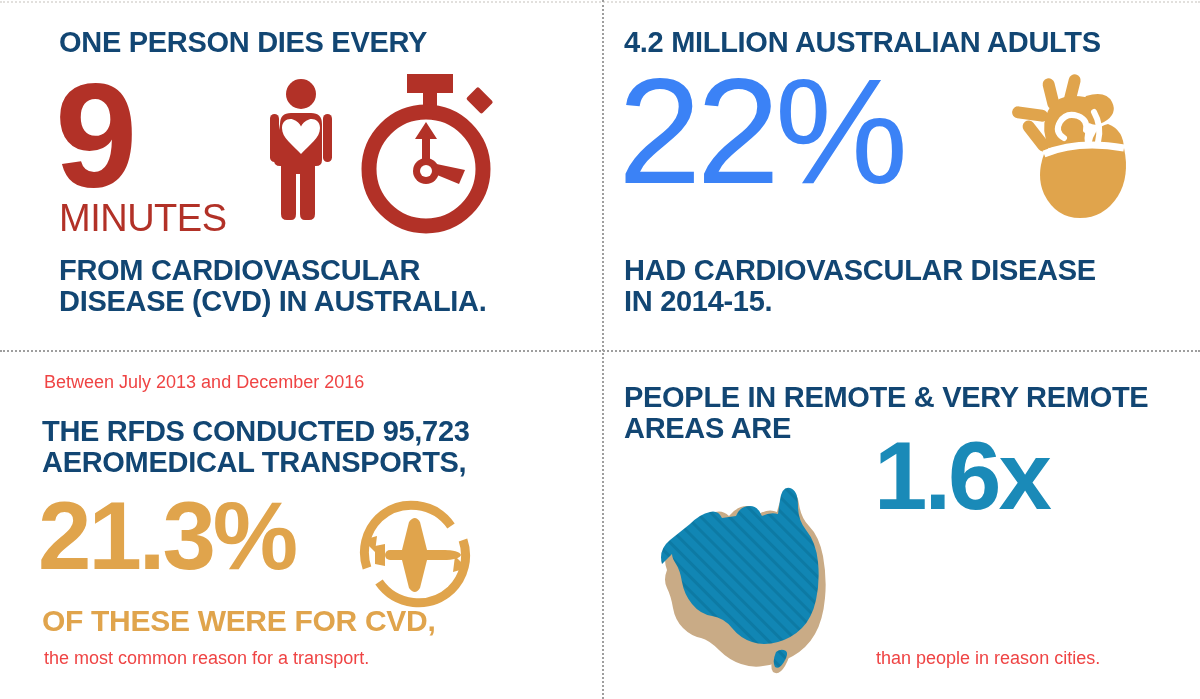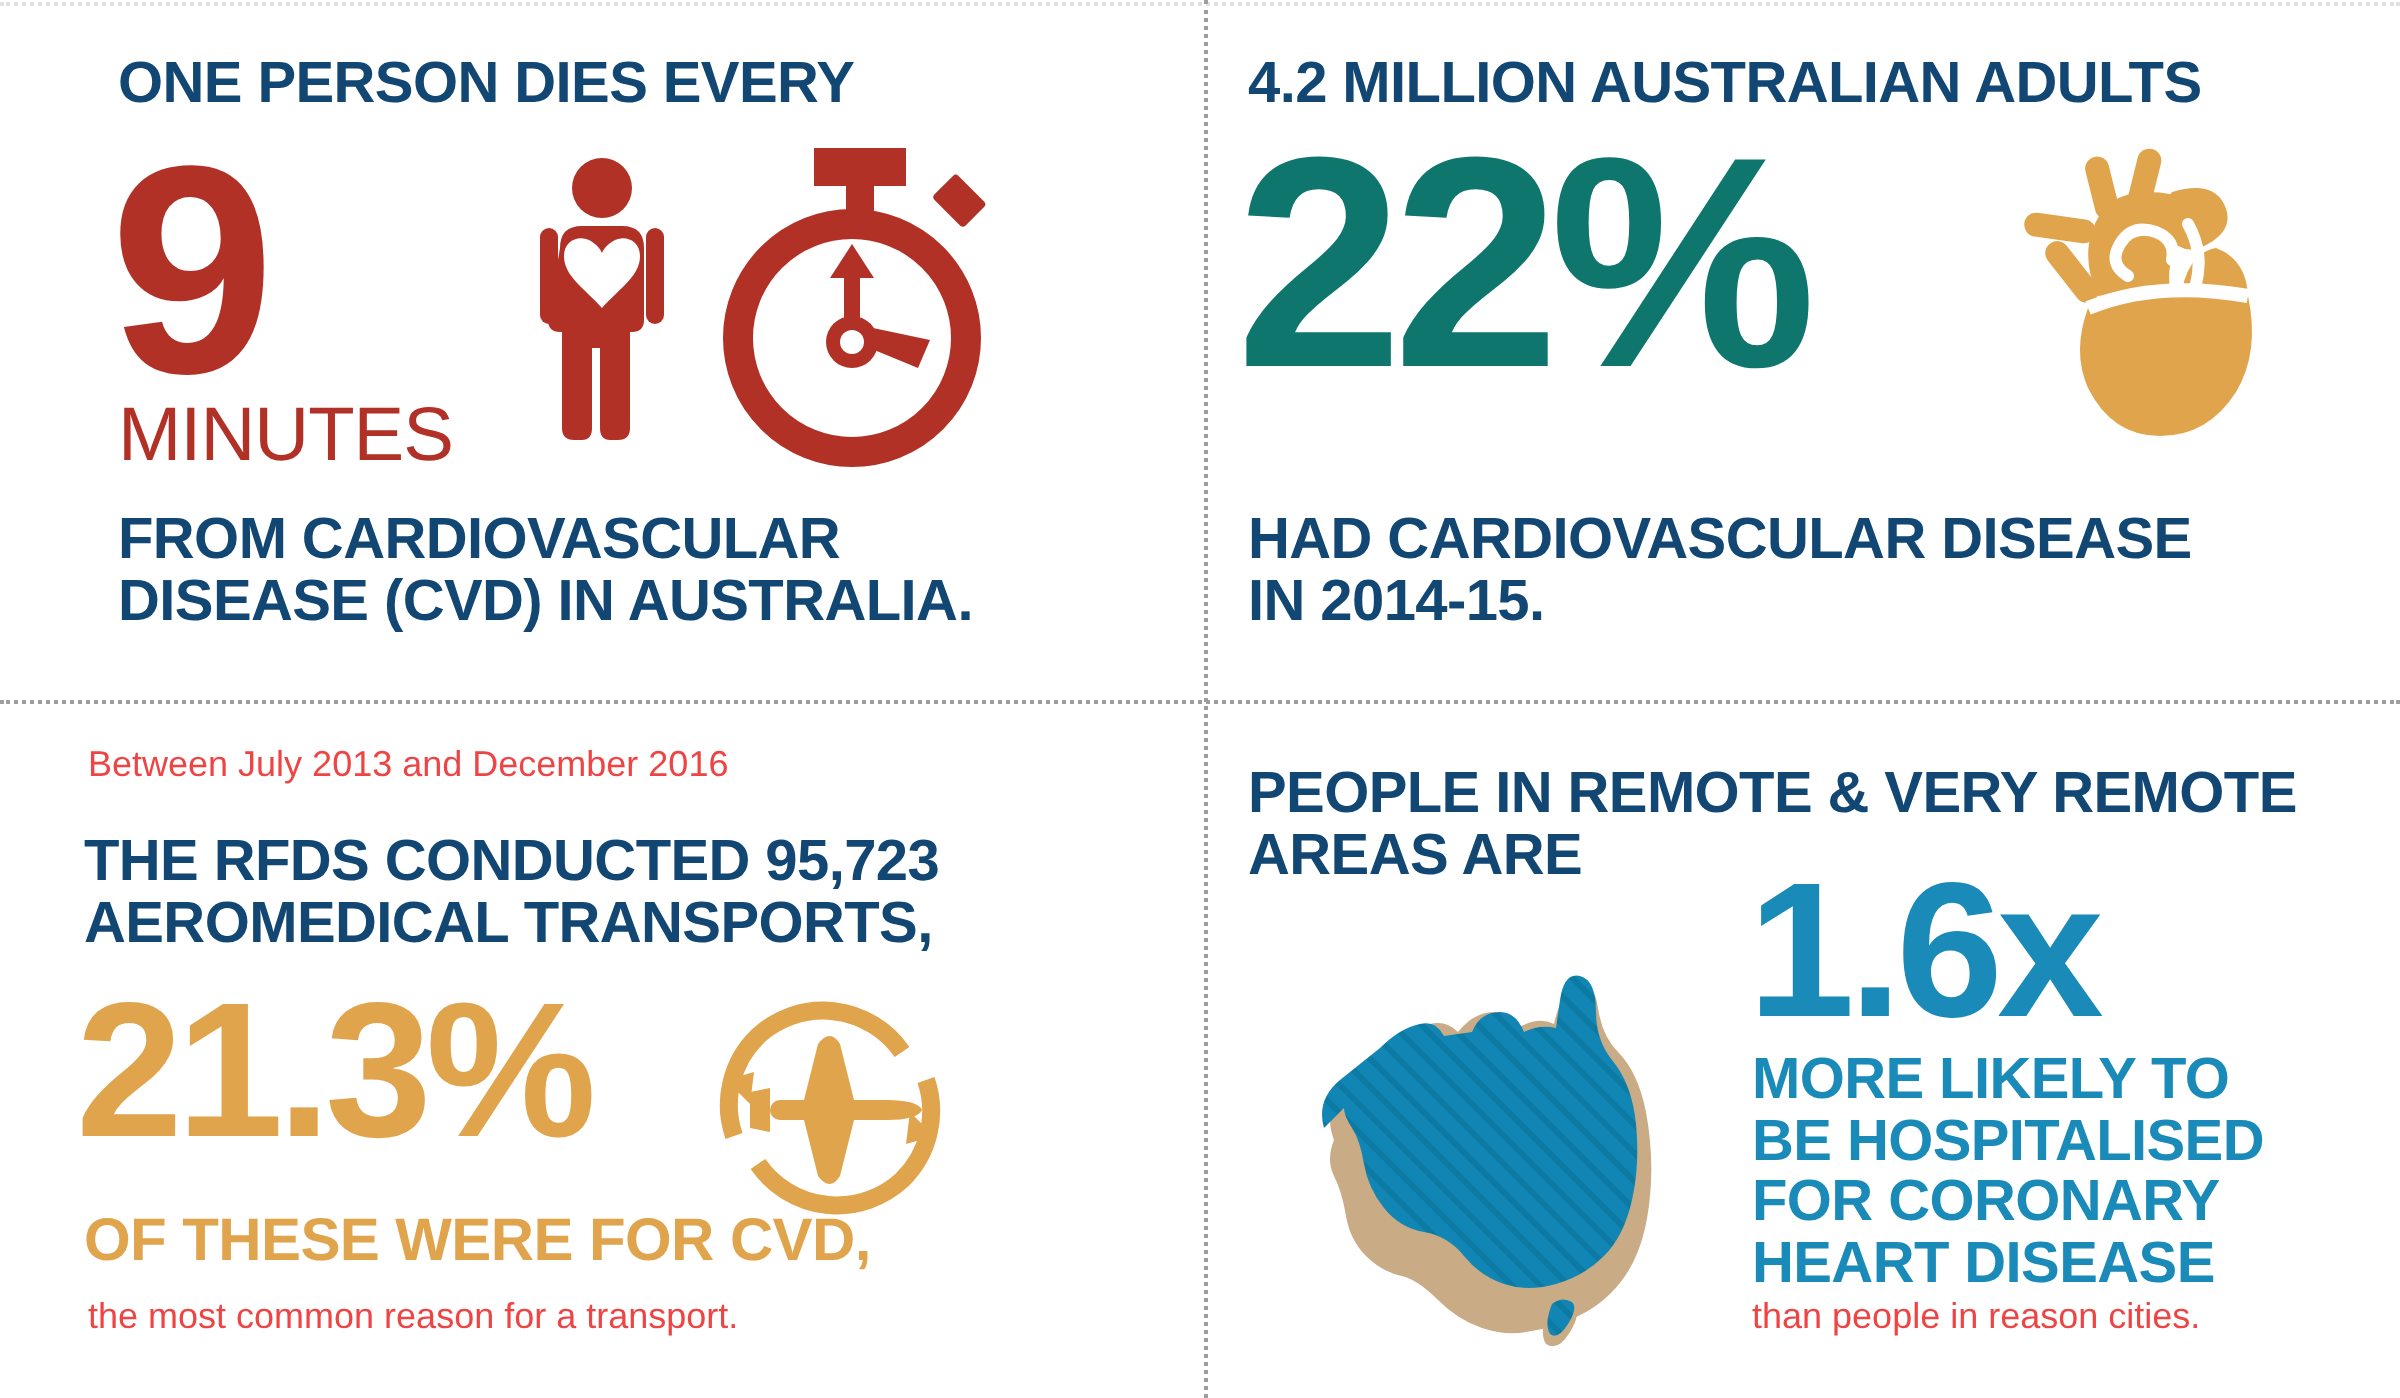--- a/index.html
+++ b/index.html
@@ -115,22 +115,22 @@
   
   #tr-head {
     position: absolute;
     left: 20px;
     top: 27px;
   }
   #tr-number {
     position: absolute;
     left: 14px;
     top: 62px;
-    color: #0f766e;
-    font-weight: 700;
+    color: #3b82f6;
+    font-weight: 400;
     font-size: 150px;
     line-height: 0.92;
     letter-spacing: -5px;
   }
   #anatomical-heart-icon {
     position: absolute;
     left: 386px;
     top: 72px;
   }
   #tr-sub {
@@ -342,21 +342,17 @@
 
       <path d="M28 112 q-4 -14 8 -24 q10 -8 20 -16 q10 -10 20 -12 q8 -2 12 6 l14 -2 q4 -10 14 -10
                q8 0 12 10 q8 -4 16 -2 l2 -14 q2 -14 10 -12 q8 2 8 18 q0 14 8 24 q10 12 12 32
                q2 20 -2 38 q-4 18 -14 28 q-10 10 -24 14 q-14 4 -26 0 q-12 -4 -20 -14 q-8 -10 -20 -12
                q-12 -2 -20 -12 q-8 -10 -10 -22 q-2 -12 -6 -18 q-4 -6 -4 -10 z" fill="url(#remote-hatch)"></path>
       <path d="M142 200 q5 -4 10 -1 q3 3 -2 11 q-5 8 -9 5 q-3 -5 1 -15 z" fill="url(#remote-hatch)"></path>
     </svg>
 
     <div id="br-number">1.6x</div>
 
-    <div id="br-sub">MORE LIKELY TO
-BE HOSPITALISED
-FOR CORONARY
-HEART DISEASE</div>
   </div>
 
   <div class="small-grey" id="br-caption" style="left:876px;top:648px;">than people in reason cities.</div>
 
 </div>
 
 </body></html>

